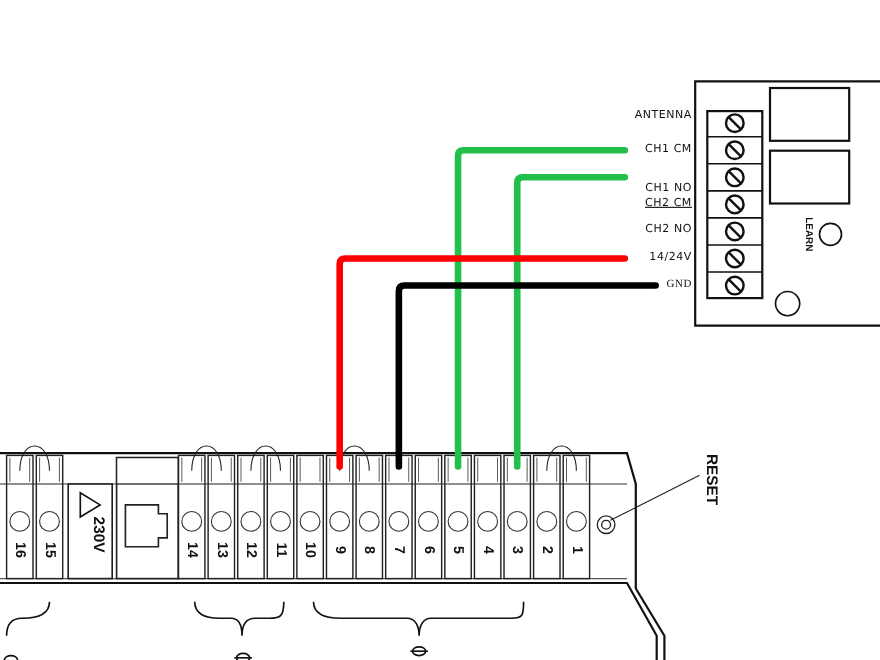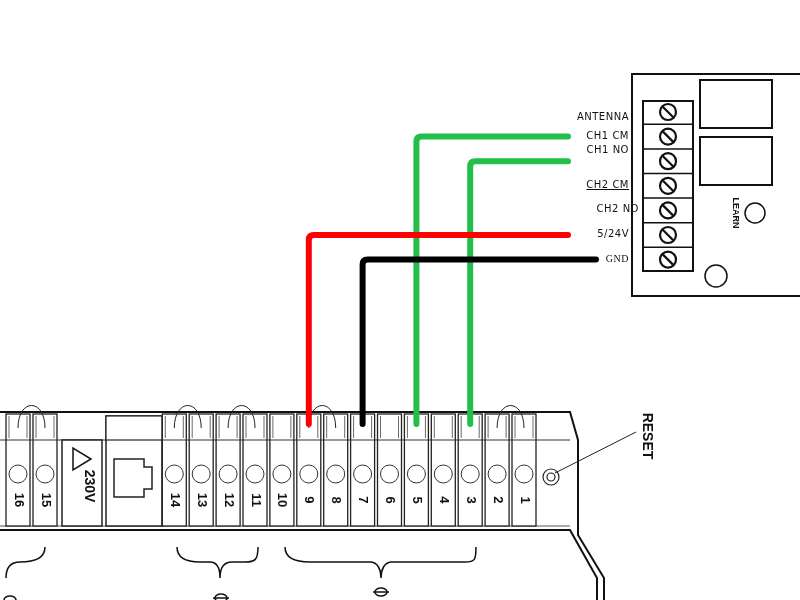--- a/index.html
+++ b/index.html
@@ -227,20 +227,20 @@
       <path d="M568 235 L313.8 235 Q308.8 235 308.8 240 L308.8 424" fill="none" stroke="#ff0000" stroke-width="6" stroke-linecap="round" stroke-linejoin="round"></path>
       <path d="M596 259.6 L367.6 259.6 Q362.6 259.6 362.6 264.6 L362.6 424" fill="none" stroke="#000000" stroke-width="6" stroke-linecap="round" stroke-linejoin="round"></path>
     </g>
 
   <text x="85" y="486" font-family="Liberation Sans, sans-serif" font-weight="bold" font-size="14" fill="#111" transform="rotate(90 85 486)" text-anchor="middle">230V</text>
   <text x="643" y="436" font-family="Liberation Sans, sans-serif" font-weight="bold" font-size="14" fill="#111" transform="rotate(90 643 436)" text-anchor="middle">RESET</text>
   <text x="733" y="213" font-family="Liberation Sans, sans-serif" font-weight="bold" font-size="9" fill="#111" transform="rotate(90 733 213)" text-anchor="middle">LEARN</text>
 </svg>
 
 <div id="rx-labels">
-    <div class="rx-label" style="top: 111px; right: 171px;">ANTENNA</div>
+    <div class="rx-label" style="top: 99px; right: 171px;">ANTENNA</div>
     <div class="rx-label" style="top: 129.6px; right: 171px;">CH1 CM</div>
-    <div class="rx-label" style="top: 144px; right: 171px; margin-left: 24px;">CH1 NO</div>
+    <div class="rx-label" style="top: 166px; right: 171px; margin-left: 24px;">CH1 NO</div>
     <div class="rx-label" style="top: 178.8px; right: 171px; text-decoration: underline;">CH2 CM</div>
-    <div class="rx-label" style="top: 203.4px; right: 161px; padding-left: 20px;">CH2 NO</div>
-    <div class="rx-label" style="top: 228px; right: 171px;">5/24V</div>
+    <div class="rx-label" style="top: 203.4px; right: 171px; padding-left: 20px;">CH2 NO</div>
+    <div class="rx-label" style="top: 228px; right: 171px;">14/24V</div>
     <div class="rx-label" style="top: 252.6px; right: 171px; font-family: Liberation Serif, serif;">GND</div>
   </div>
 
 </body></html>

